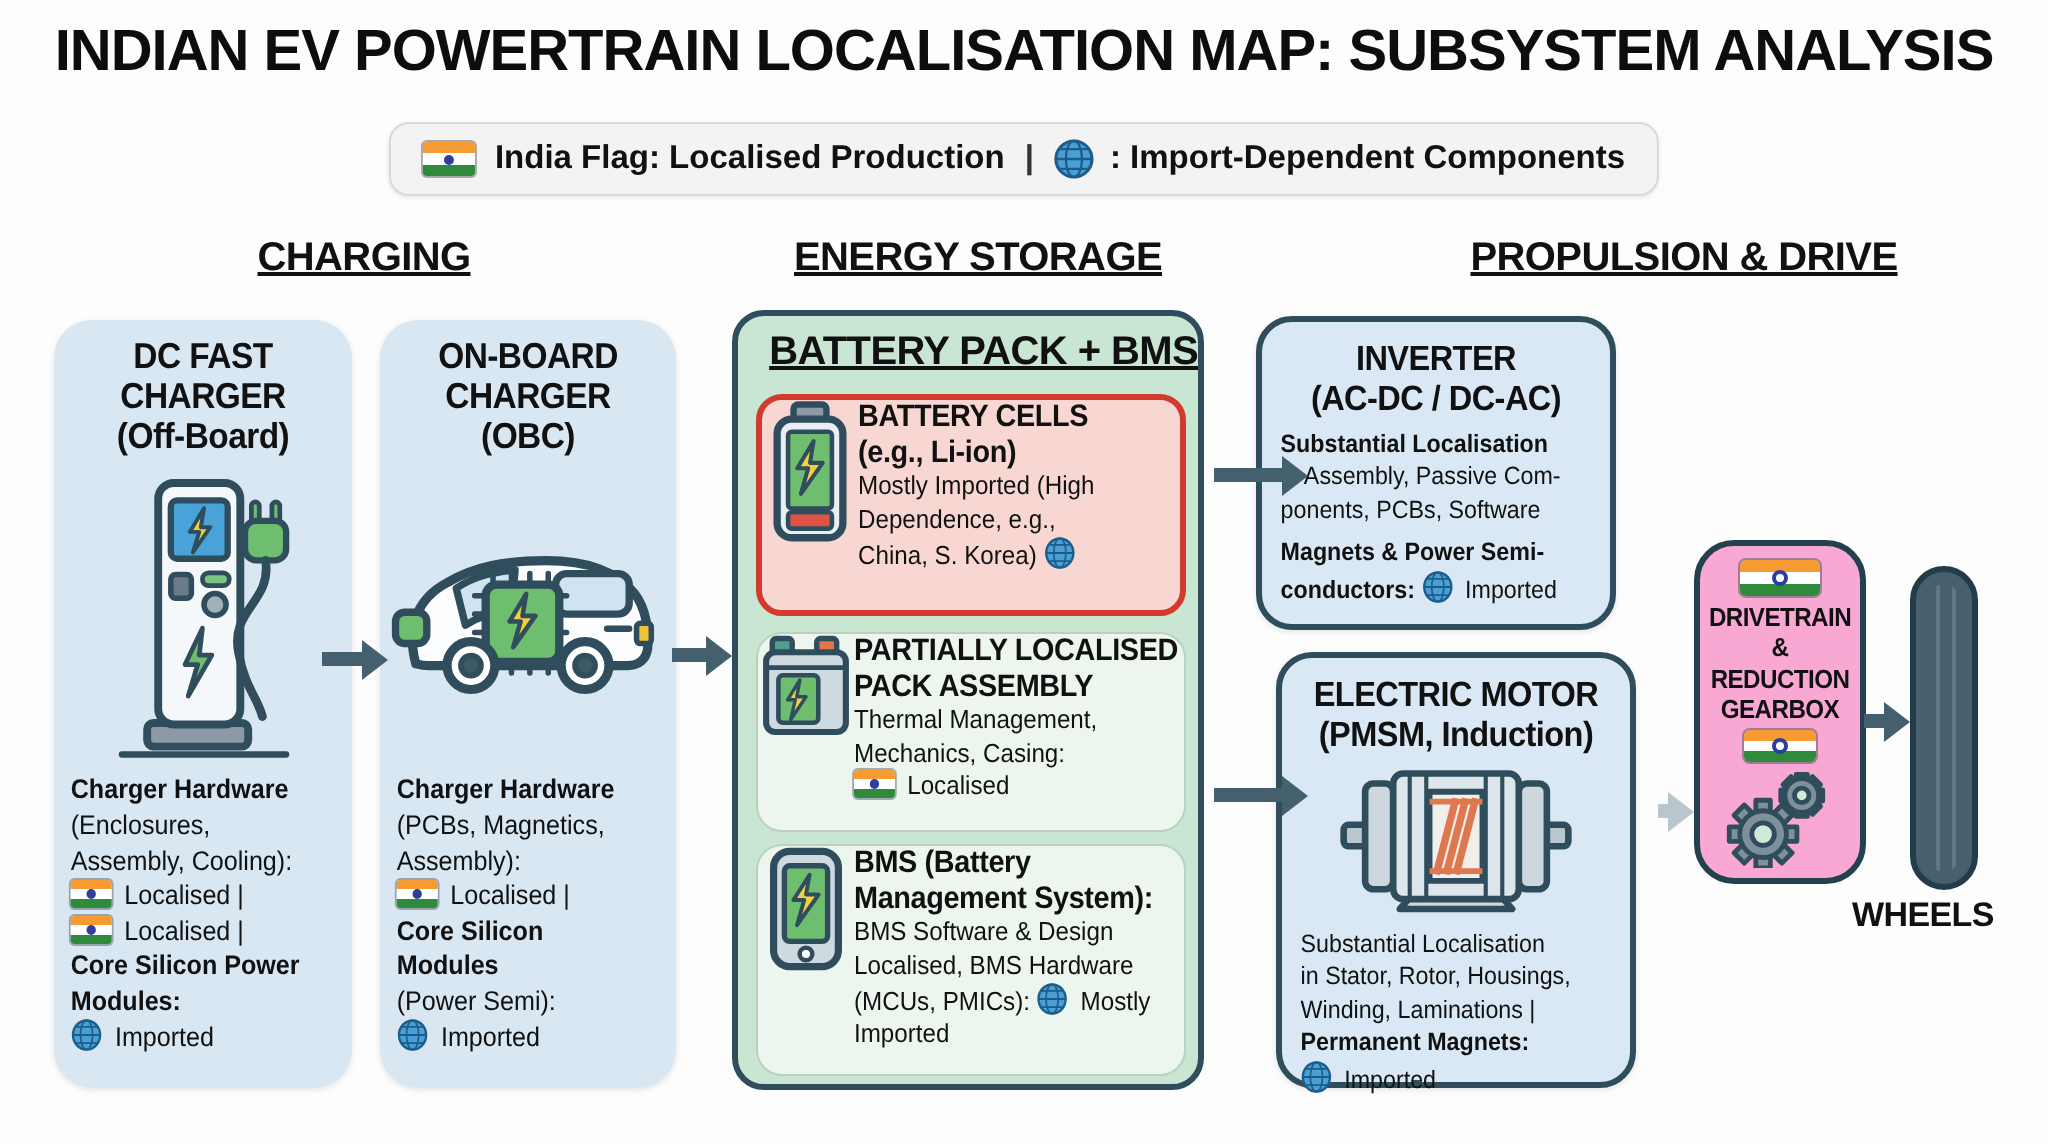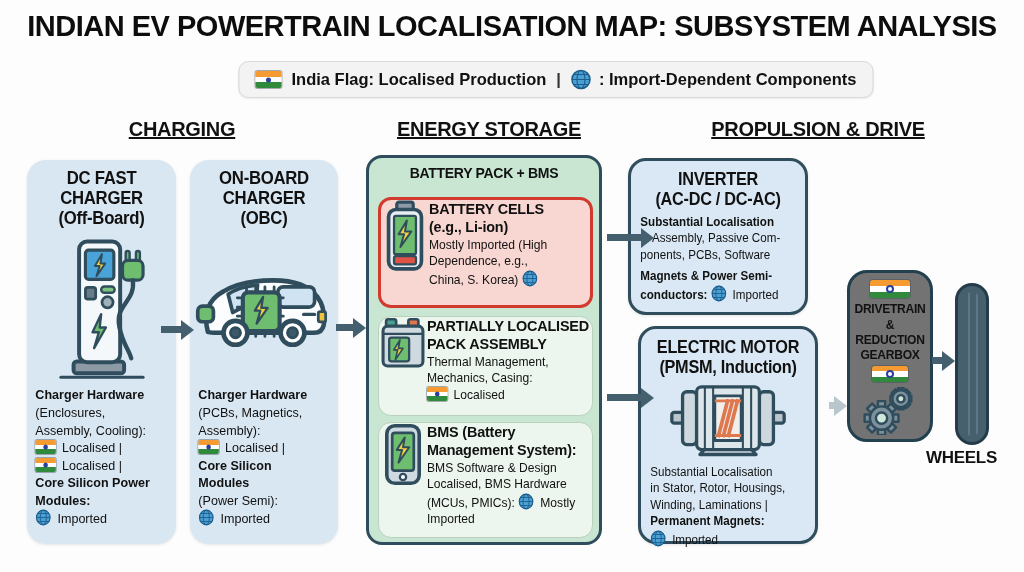--- a/index.html
+++ b/index.html
@@ -4,52 +4,52 @@
 <style>
   html,body{margin:0;padding:0;background:#ffffff;}
   .canvas{position:relative;width:1024px;height:572px;background:#fdfdfd;overflow:hidden;
           font-family:"Liberation Sans","DejaVu Sans",sans-serif;color:#111;}
   
   .title{position:absolute;top:10px;left:0;right:0;margin:0;text-align:center;
          font-size:29px;font-weight:700;letter-spacing:-0.5px;color:#0d0d0d;}
   .legend{position:absolute;top:61px;left:50%;transform:translateX(-50%);
           display:inline-flex;align-items:center;gap:7px;padding:7px 16px;
           background:#f3f3f3;border:1px solid #d9d9d9;border-radius:10px;
-          font-size:16.5px;font-weight:600;box-shadow:0 1px 2px rgba(0,0,0,.08);white-space:nowrap;margin-left:44px;}
+          font-size:16.5px;font-weight:600;box-shadow:0 1px 2px rgba(0,0,0,.08);white-space:nowrap;}
   .legend .sep{margin:0 3px;color:#333;}
   
   .col-head{position:absolute;top:118px;text-align:center;font-size:20px;font-weight:700;letter-spacing:-0.3px;text-decoration:underline;}
   
   .card{position:absolute;border-radius:14px;box-shadow:0 1px 3px rgba(0,0,0,.10);}
   .blue-card{background:#d9e7f2;border-radius:19px;}
   .outlined{border:3px solid #2f4d5c;background:#d9e8f4;border-radius:18px;}
   .card-title{margin-top:8px;text-align:center;font-size:18px;font-weight:700;line-height:1.12;letter-spacing:-0.3px;}
   .icon-zone{height:158px;display:flex;align-items:center;justify-content:center;}
   .card-body{padding:0 9px;font-size:13.5px;line-height:1.3;}
   .fit{transform:scaleX(.93);transform-origin:left top;width:107%;}
   .fitc{transform:scaleX(.93);transform-origin:center top;}
   .rline{white-space:nowrap;}
   .rline.gap{margin-top:5px;}
   .b{font-weight:700;}
   .big{font-size:15.5px;font-weight:700;line-height:1.14;letter-spacing:-0.2px;}
   
   .bp{position:absolute;left:366px;top:155px;width:236px;height:390px;background:#c9e6d3;
       border:3px solid #2f4d5c;border-radius:16px;box-sizing:border-box;}
-  .bp-title{text-align:center;margin-top:7px;font-size:14px;font-weight:700;letter-spacing:-0.3px;}
+  .bp-title{text-align:right;margin-top:7px;font-size:20px;font-weight:700;letter-spacing:-0.3px;text-decoration:underline;}
   .subcard{position:absolute;left:9px;width:215px;border-radius:13px;display:flex;align-items:flex-start;box-sizing:border-box;}
   .subcard.red{top:39px;height:111px;background:#f8d7d2;border:3px solid #d23a2e;}
   .subcard.pale{background:#edf6ee;border:1px solid #bad2bd;}
   .sub-icon{flex:0 0 48px;display:flex;justify-content:center;align-items:center;}
   .sub-text{flex:1;font-size:13px;line-height:1.26;padding-right:2px;}
   
   .head2{margin-top:9px;text-align:center;font-size:17.5px;font-weight:700;line-height:1.14;letter-spacing:-0.3px;}
   .pd-body{padding:4px 10px 0;font-size:12.5px;line-height:1.32;}
   .motor-icon-zone{height:82px;display:flex;align-items:center;justify-content:center;}
   
-  .dt{position:absolute;left:847px;top:270px;width:86px;height:172px;background:#737373;
+  .dt{position:absolute;left:847px;top:270px;width:86px;height:172px;background:#f9a8d4;
       border:3px solid #22404e;border-radius:20px;box-sizing:border-box;
       display:flex;flex-direction:column;align-items:center;padding-top:7px;gap:3px;}
   .dt-title{text-align:center;font-size:13px;font-weight:700;line-height:1.18;letter-spacing:-0.3px;}
   
   .inl-flag{display:inline-block;width:22px;height:14px;border-radius:2px;position:relative;vertical-align:-2px;margin-right:3px;
     background:linear-gradient(to bottom,#f59b32 0 33.4%,#ffffff 33.4% 66.7%,#2f8b3b 66.7% 100%);
     box-shadow:0 0 0 1px rgba(70,80,90,.45);}
   .inl-flag::after{content:"";position:absolute;left:50%;top:50%;width:5px;height:5px;
     transform:translate(-50%,-50%);border-radius:50%;background:#2b3f9e;}
   .legend .inl-flag{width:26px;height:17px;vertical-align:-3px;}
@@ -92,21 +92,21 @@
           <circle cx="12" cy="12" r="10.3" fill="#4aa0d4" stroke="#1d5d8c" stroke-width="1.8"></circle>
           <ellipse cx="12" cy="12" rx="4.6" ry="10.3" fill="none" stroke="#1d5d8c" stroke-width="1.3"></ellipse>
           <path d="M1.7 12h20.6M3.4 6.3h17.2M3.4 17.7h17.2" stroke="#1d5d8c" stroke-width="1.3" fill="none"></path>
         </svg>
       </span>
     <span>: Import-Dependent Components</span>
   </div>
 
   <div class="col-head" style="left:82px;width:200px;">CHARGING</div>
   <div class="col-head" style="left:389px;width:200px;">ENERGY STORAGE</div>
-  <div class="col-head" style="left:698px;width:240px;">PROPULSION &amp; DRIVE</div>
+  <div class="col-head" style="left:722px;width:240px;">PROPULSION &amp; DRIVE</div>
 
   <div class="card blue-card" style="left:27px;top:160px;width:149px;height:384px;">
     <div class="card-title fitc">
       <div>DC FAST</div>
       <div>CHARGER</div>
       <div>(Off-Board)</div>
     </div>
     <div class="icon-zone">
       <svg viewBox="0 0 120 190" width="112" height="150">
         <g stroke="#2f4d5c" stroke-width="5" stroke-linejoin="round" stroke-linecap="round">

